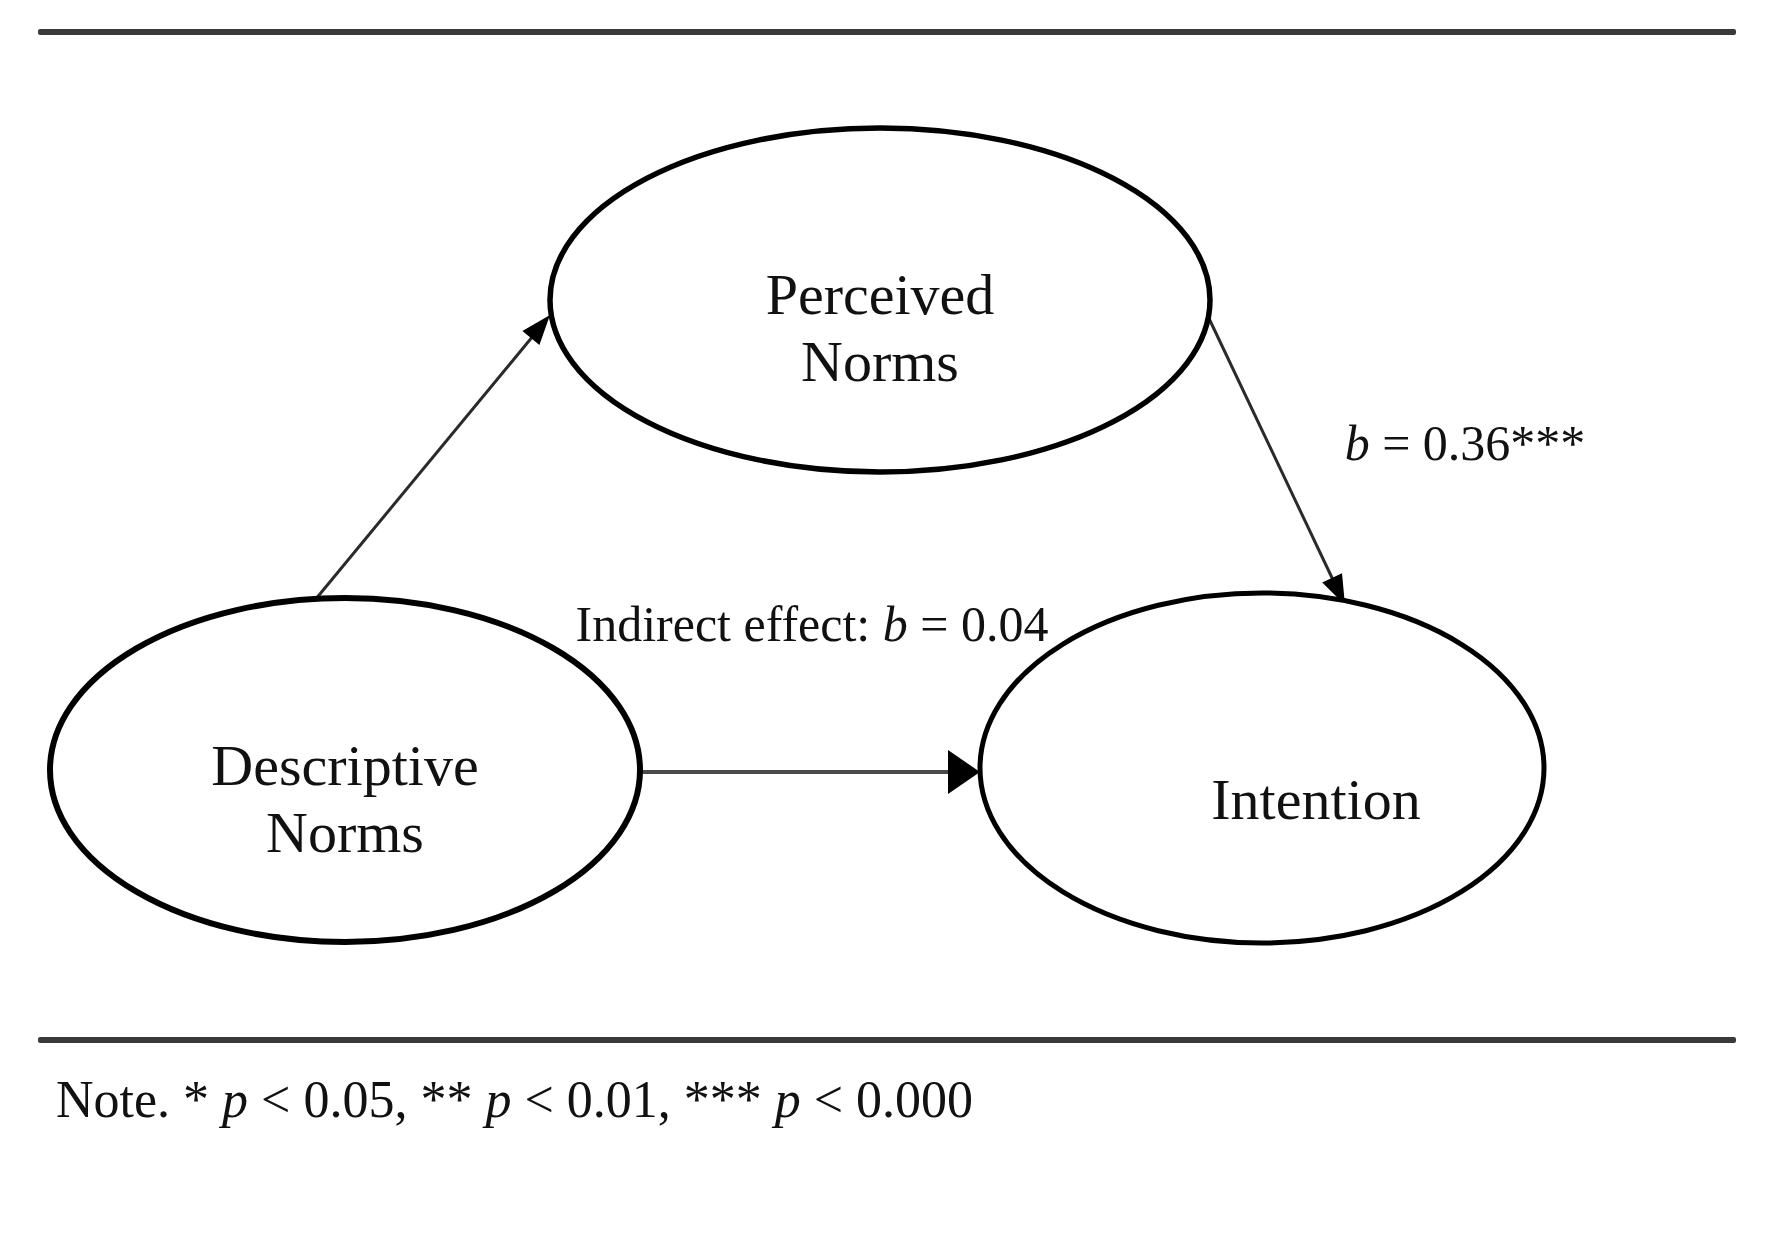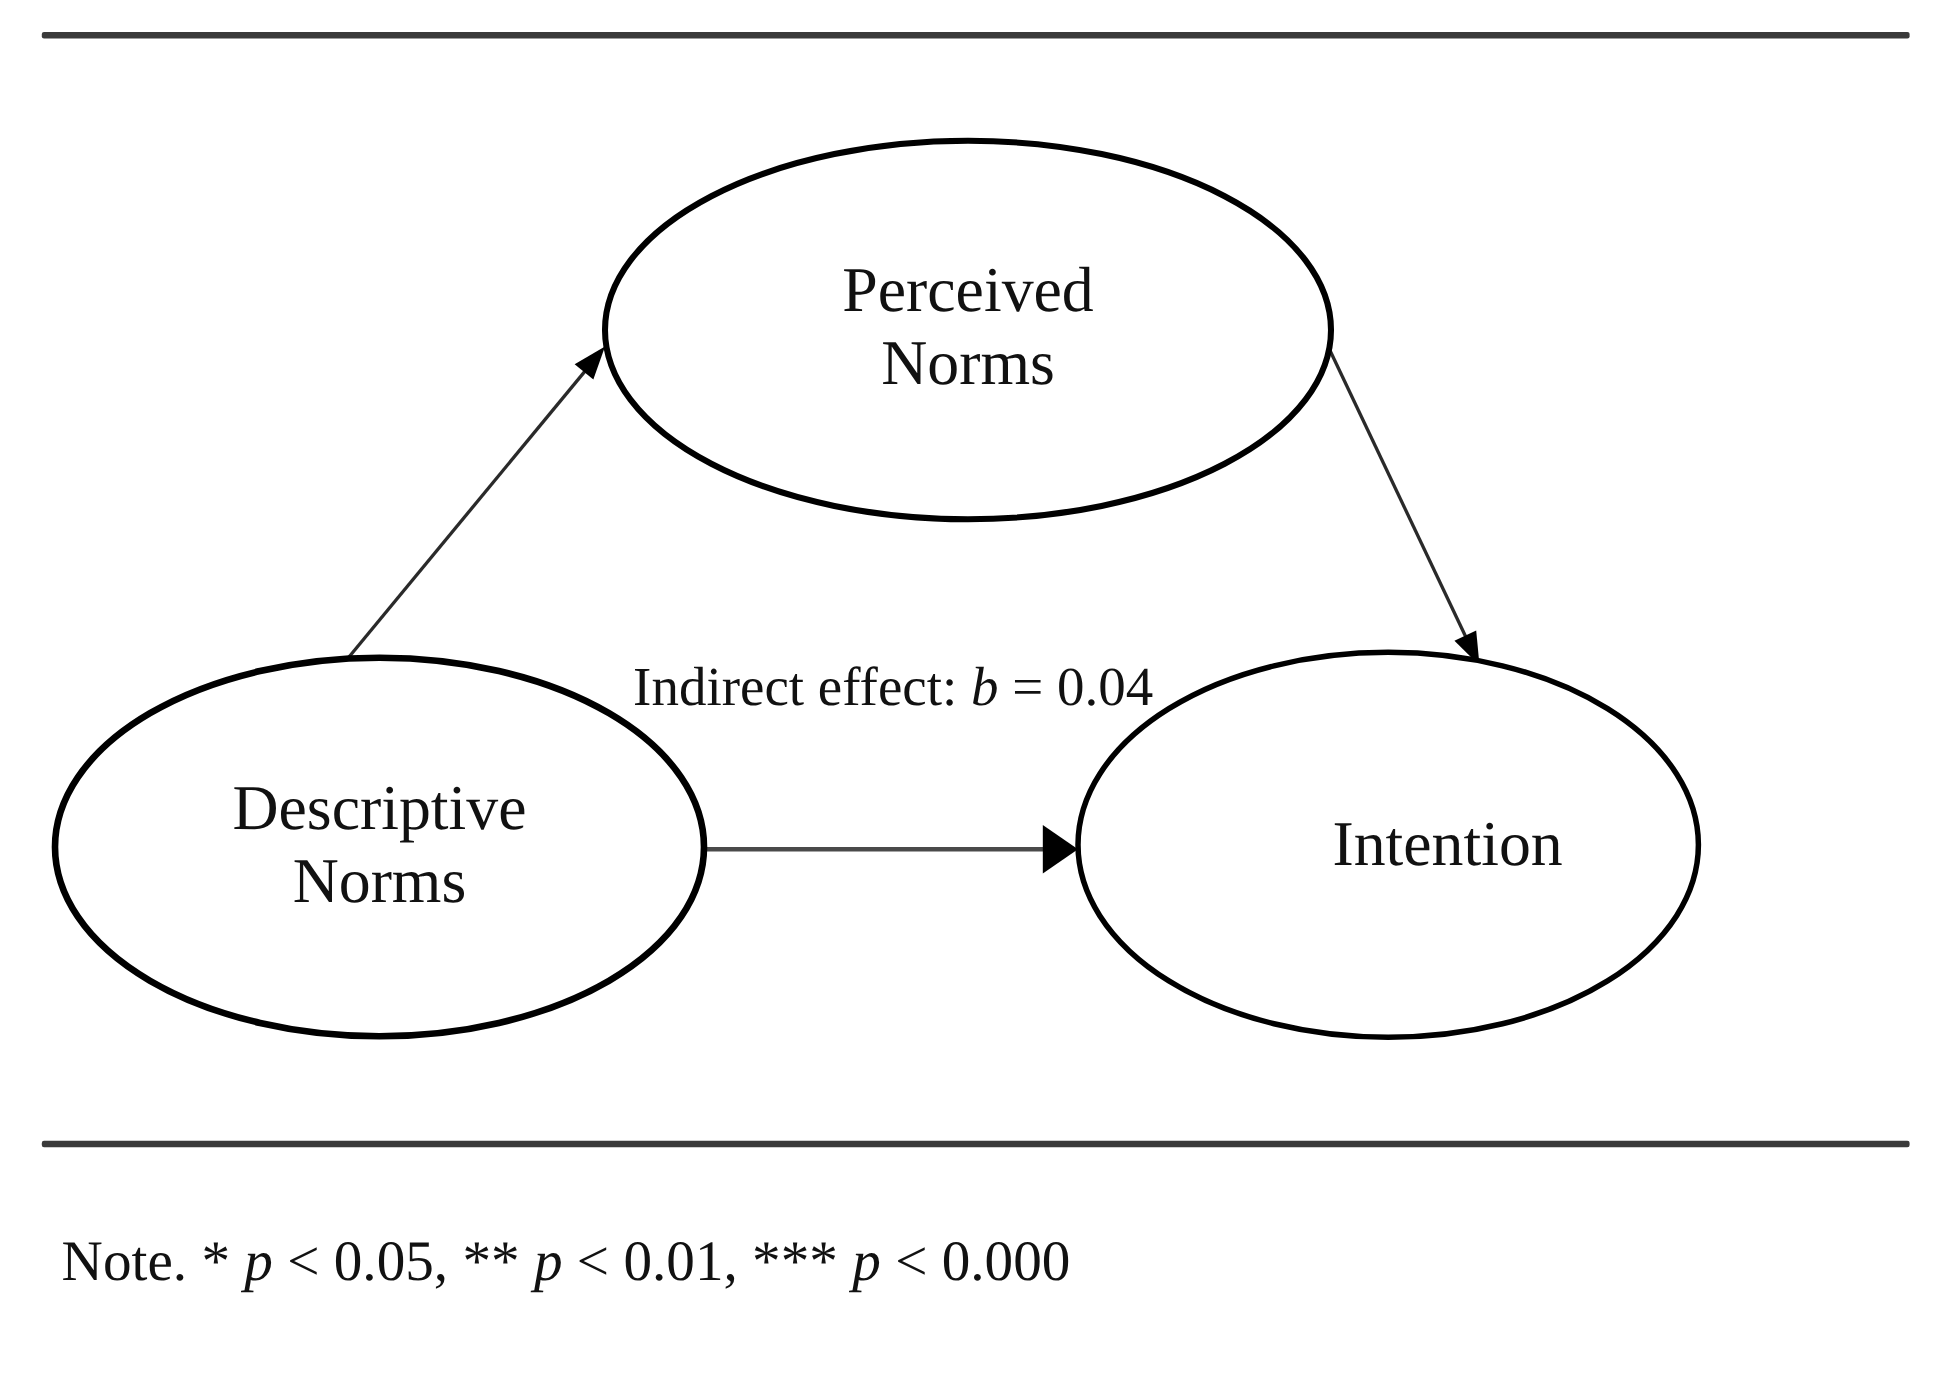--- a/index.html
+++ b/index.html
@@ -24,36 +24,37 @@
   .rule.bottom { top: 1037px; }
   svg.diagram { position: absolute; left: 0; top: 0; }
   .node-label {
     position: absolute;
     transform: translate(-50%, -50%);
     text-align: center;
     font-size: 58px;
     line-height: 1.15;
     white-space: nowrap;
     color: #111;
+    margin-top: 32px;
   }
   .plabel {
     position: absolute;
     transform: translate(-50%, -50%);
     font-size: 50px;
     white-space: nowrap;
     color: #111;
   }
   .note-line {
     position: absolute;
     left: 56px;
     font-size: 52px;
     white-space: nowrap;
     color: #111;
   }
-  .note-line.l1 { top: 1070px; margin-top: 48px; }
+  .note-line.l1 { top: 1070px; }
   .note-line.l2 { top: 1144px; }
   .it { font-style: italic; }
 </style>
 </head>
 <body>
 
 <div class="canvas">
 
   <div class="rule top"></div>
   <div class="rule bottom"></div>
@@ -79,20 +80,21 @@
   </div>
 
   <div class="node-label" style="left:345px; top:768px;">
     <div>Descriptive</div>
     <div>Norms</div>
   </div>
 
   <div class="node-label" style="left:1316px; top:768px;">Intention</div>
 
 
+  <div class="plabel" style="left:1465px; top:443px;"><span class="it">b</span><span> = 0.36***</span></div>
 
   <div class="plabel" style="left:812px; top:624px;"><span>Indirect effect: </span><span class="it">b</span><span> = 0.04</span></div>
 
 
   <div class="note-line l1"><span>Note. * </span><span class="it">p</span><span> &lt; 0.05, ** </span><span class="it">p</span><span> &lt; 0.01, *** </span><span class="it">p</span><span> &lt; 0.000</span></div>
 
 
 </div>
 
 </body></html>

